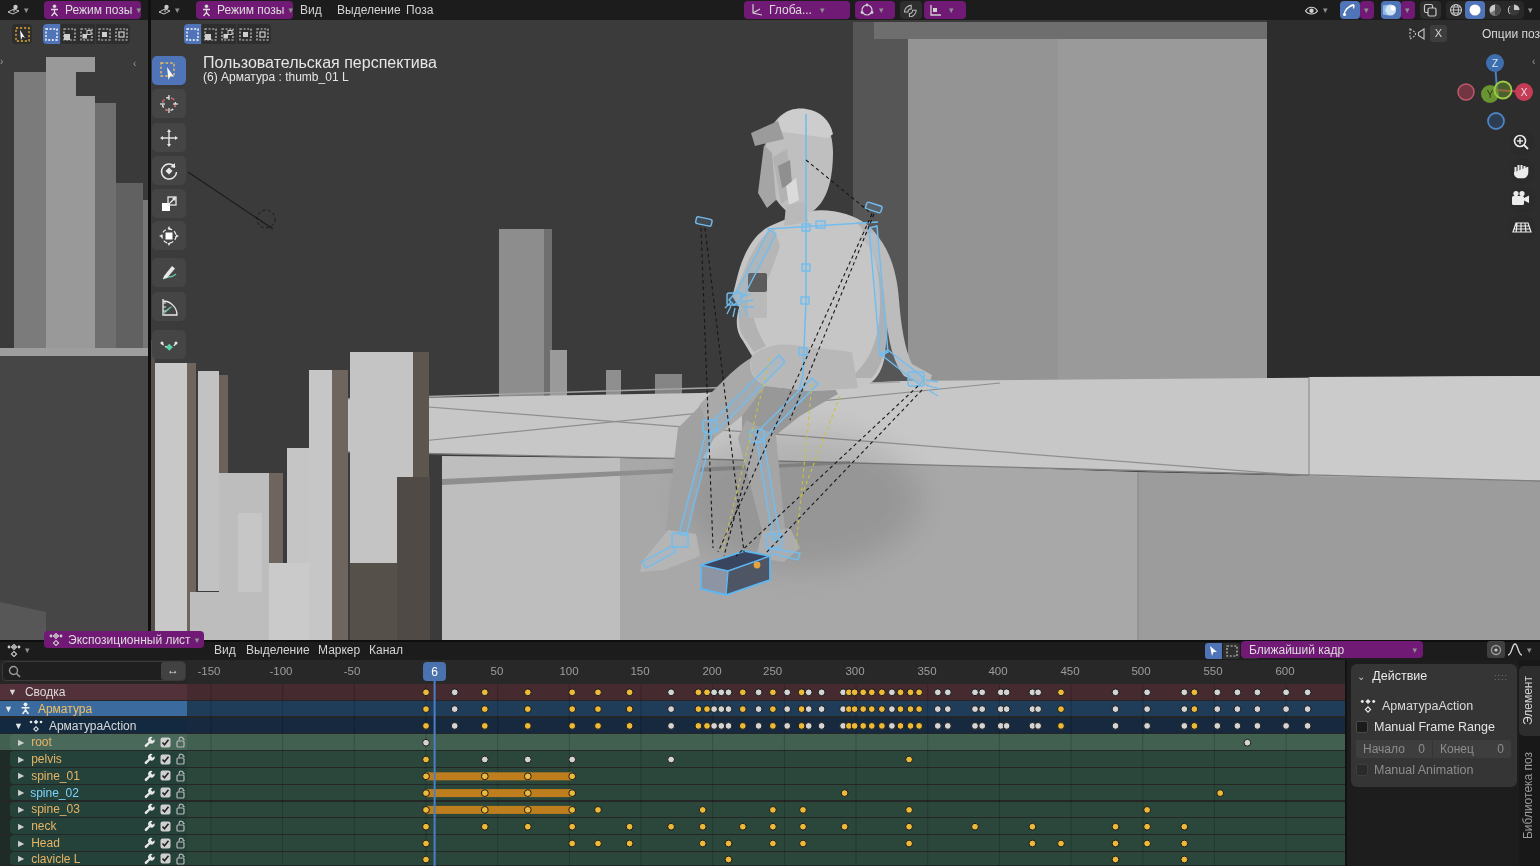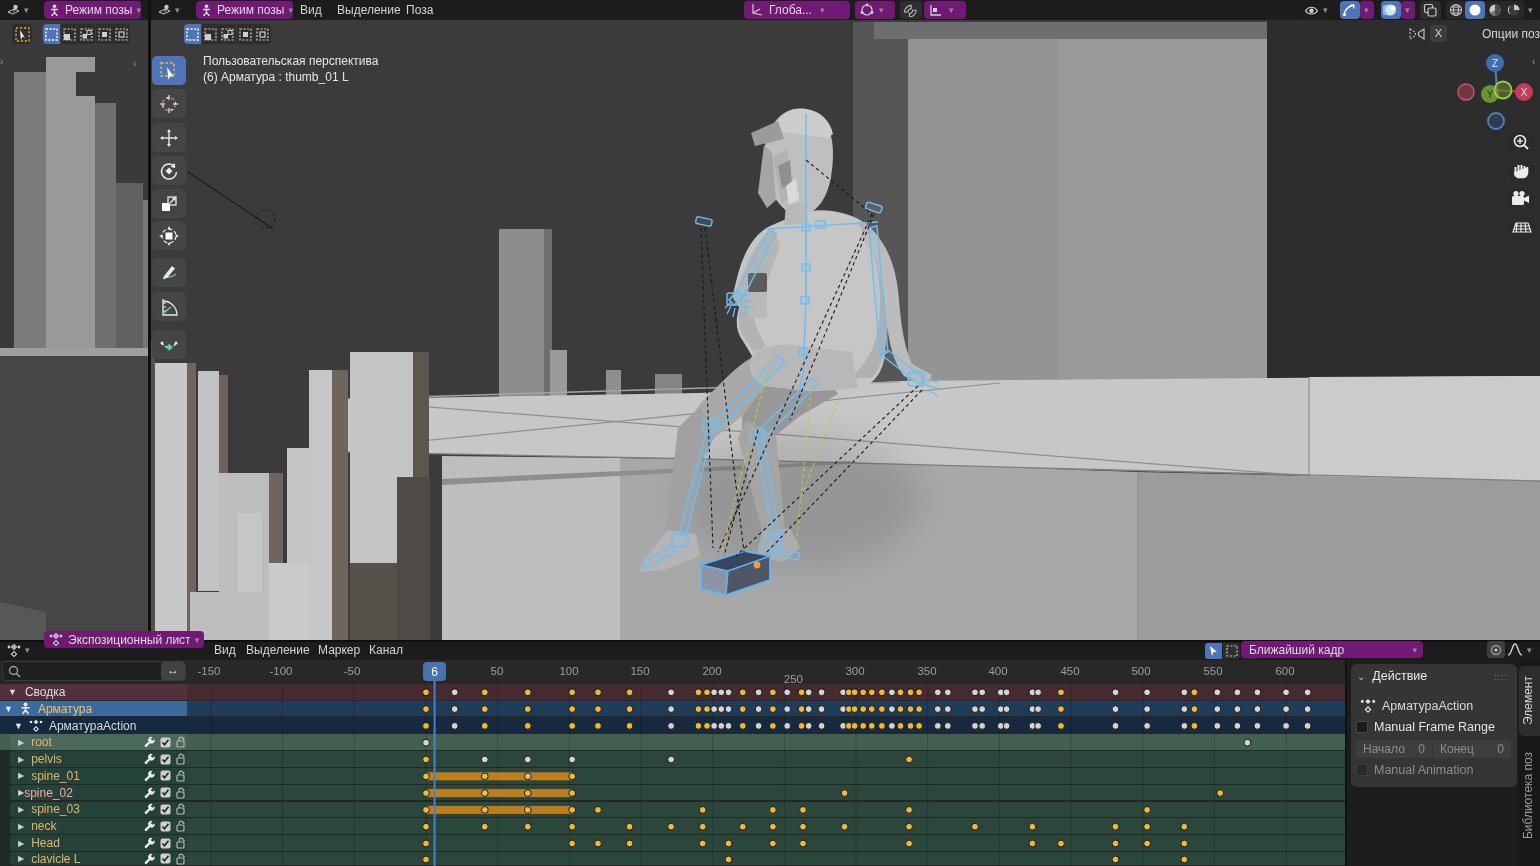--- a/index.html
+++ b/index.html
@@ -416,21 +416,21 @@
       </svg>
     </div>
 <div class="abs" style="left:152px;top:330px;width:34px;height:29px;background:#454545;border-radius:5px;display:flex;align-items:center;justify-content:center;">
       <svg width="20" height="20" viewBox="0 0 20 20">
         <path d="M3 8 C6 14 14 14 17 8" stroke="#e8e8e8" stroke-width="1.3" fill="none" stroke-dasharray="2.6,2"></path>
         <rect x="7.8" y="9.8" width="5" height="5" transform="rotate(45 10.3 12.3)" fill="#5bd0a8"></rect>
         <circle cx="3" cy="8" r="1.5" fill="#e8e8e8"></circle>
         <circle cx="17" cy="8" r="1.5" fill="#e8e8e8"></circle>
       </svg>
     </div>
-<div class="abs" style="left:203px;top:54px;color:#e6e6e6;font-size:12px;text-align:right;">Пользовательская перспектива</div>
+<div class="abs" style="left:203px;top:54px;color:#e6e6e6;font-size:16px;text-align:right;">Пользовательская перспектива</div>
 <div class="abs" style="left:203px;top:70px;color:#e6e6e6;font-size:12px;">(6) Арматура : thumb_01 L</div>
 <div class="abs" style="left:0px;top:56px;color:#9a9a9a;font-size:10px;">›</div>
 <div class="abs" style="left:133px;top:58px;color:#9a9a9a;font-size:10px;">‹</div>
 <div class="abs" style="left:1532px;top:56px;color:#9a9a9a;font-size:10px;">‹</div>
 <svg class="abs" style="left:1440px;top:40px;" width="100" height="210" viewBox="0 0 100 210">
 <line x1="57" y1="50" x2="55" y2="23" stroke="#4e7fbf" stroke-width="2"></line>
 <line x1="57" y1="50" x2="84" y2="52" stroke="#c43c55" stroke-width="2"></line>
 <circle cx="55" cy="23" r="9" fill="#3d6faf"></circle>
       <text x="55" y="27" font-size="10" fill="#dce8f5" text-anchor="middle" font-family="Liberation Sans">Z</text>
 <circle cx="84" cy="52" r="9" fill="#c43c55"></circle>
@@ -528,21 +528,21 @@
       <line x1="8.5" y1="8.5" x2="12" y2="12" stroke="#9a9a9a" stroke-width="1.6"></line>
     </svg>
 <div class="abs" style="left:161px;top:662px;width:24px;height:18px;background:#424242;border-radius:3px;color:#d8d8d8;text-align:center;font-size:12px;line-height:17px;">↔</div>
 <div class="abs" style="left:209px;top:665px;width:40px;margin-left:-20px;text-align:center;color:#9d9d9d;font-size:11.5px;">-150</div>
 <div class="abs" style="left:281px;top:665px;width:40px;margin-left:-20px;text-align:center;color:#9d9d9d;font-size:11.5px;">-100</div>
 <div class="abs" style="left:352px;top:665px;width:40px;margin-left:-20px;text-align:center;color:#9d9d9d;font-size:11.5px;">-50</div>
 <div class="abs" style="left:497px;top:665px;width:40px;margin-left:-20px;text-align:center;color:#9d9d9d;font-size:11.5px;">50</div>
 <div class="abs" style="left:569px;top:665px;width:40px;margin-left:-20px;text-align:center;color:#9d9d9d;font-size:11.5px;">100</div>
 <div class="abs" style="left:640px;top:665px;width:40px;margin-left:-20px;text-align:center;color:#9d9d9d;font-size:11.5px;">150</div>
 <div class="abs" style="left:712px;top:665px;width:40px;margin-left:-20px;text-align:center;color:#9d9d9d;font-size:11.5px;">200</div>
-<div class="abs" style="left:783px;top:665px;width:40px;margin-left:-20px;text-align:right;color:#9d9d9d;font-size:11.5px;margin-top:8px;">250</div>
+<div class="abs" style="left:783px;top:665px;width:40px;margin-left:-20px;text-align:left;color:#9d9d9d;font-size:11.5px;">250</div>
 <div class="abs" style="left:855px;top:665px;width:40px;margin-left:-20px;text-align:center;color:#9d9d9d;font-size:11.5px;">300</div>
 <div class="abs" style="left:927px;top:665px;width:40px;margin-left:-20px;text-align:center;color:#9d9d9d;font-size:11.5px;">350</div>
 <div class="abs" style="left:998px;top:665px;width:40px;margin-left:-20px;text-align:center;color:#9d9d9d;font-size:11.5px;">400</div>
 <div class="abs" style="left:1070px;top:665px;width:40px;margin-left:-20px;text-align:center;color:#9d9d9d;font-size:11.5px;">450</div>
 <div class="abs" style="left:1141px;top:665px;width:40px;margin-left:-20px;text-align:center;color:#9d9d9d;font-size:11.5px;">500</div>
 <div class="abs" style="left:1213px;top:665px;width:40px;margin-left:-20px;text-align:center;color:#9d9d9d;font-size:11.5px;">550</div>
 <div class="abs" style="left:1285px;top:665px;width:40px;margin-left:-20px;text-align:center;color:#9d9d9d;font-size:11.5px;">600</div>
 <div class="abs" style="left:0;top:684.0px;width:187px;height:15.7px;background:#53313a;"></div>
 <div class="abs" style="left:187px;top:684.0px;width:1158px;height:15.7px;background:#452a30;"></div>
 <div class="abs" style="left:0;top:700.8px;width:187px;height:15.7px;background:#3a6a9e;"></div>
@@ -605,21 +605,21 @@
         <rect x="0.5" y="0.5" width="10" height="10" rx="2" fill="#cfcfcf"></rect>
         <path d="M2.5 5.5 L4.5 7.8 L8.5 2.8" stroke="#222" stroke-width="1.6" fill="none"></path>
       </svg>
       <svg width="11" height="12" viewBox="0 0 11 12">
         <rect x="1" y="5" width="7" height="6" rx="1" fill="none" stroke="#b8b8b8" stroke-width="1.2"></rect>
         <path d="M3 5 L3 3.4 A2.1 2.1 0 0 1 7.2 3.2 L8.6 3.2" fill="none" stroke="#b8b8b8" stroke-width="1.2" transform="rotate(8 5 4)"></path>
       </svg>
     </div>
 <div class="abs" style="left:10px;top:784.8px;width:177px;height:15.7px;background:#24423a;border-radius:4px 0 0 4px;display:flex;align-items:center;">
       <span style="color:#cfcfcf;font-size:8px;margin-left:8px;">▶</span>
-      <span style="color:#fca5a5;font-size:12px;margin-left:0;flex:1;">spine_02</span>
+      <span style="color:#7dd3fc;font-size:12px;margin-left:6px;flex:1;">spine_02</span>
       <svg width="12" height="12" viewBox="0 0 12 12" style="margin-right:4px;">
         <path d="M10.5 3.2 A3.2 3.2 0 0 1 6 7.2 L3 10.6 A1.3 1.3 0 0 1 1 8.8 L4.5 5.8 A3.2 3.2 0 0 1 8.6 1.2 L6.8 3 L8.6 4.8 Z" fill="#e8e8e8"></path>
       </svg>
       <svg width="11" height="11" viewBox="0 0 11 11" style="margin-right:5px;">
         <rect x="0.5" y="0.5" width="10" height="10" rx="2" fill="#cfcfcf"></rect>
         <path d="M2.5 5.5 L4.5 7.8 L8.5 2.8" stroke="#222" stroke-width="1.6" fill="none"></path>
       </svg>
       <svg width="11" height="12" viewBox="0 0 11 12">
         <rect x="1" y="5" width="7" height="6" rx="1" fill="none" stroke="#b8b8b8" stroke-width="1.2"></rect>
         <path d="M3 5 L3 3.4 A2.1 2.1 0 0 1 7.2 3.2 L8.6 3.2" fill="none" stroke="#b8b8b8" stroke-width="1.2" transform="rotate(8 5 4)"></path>

